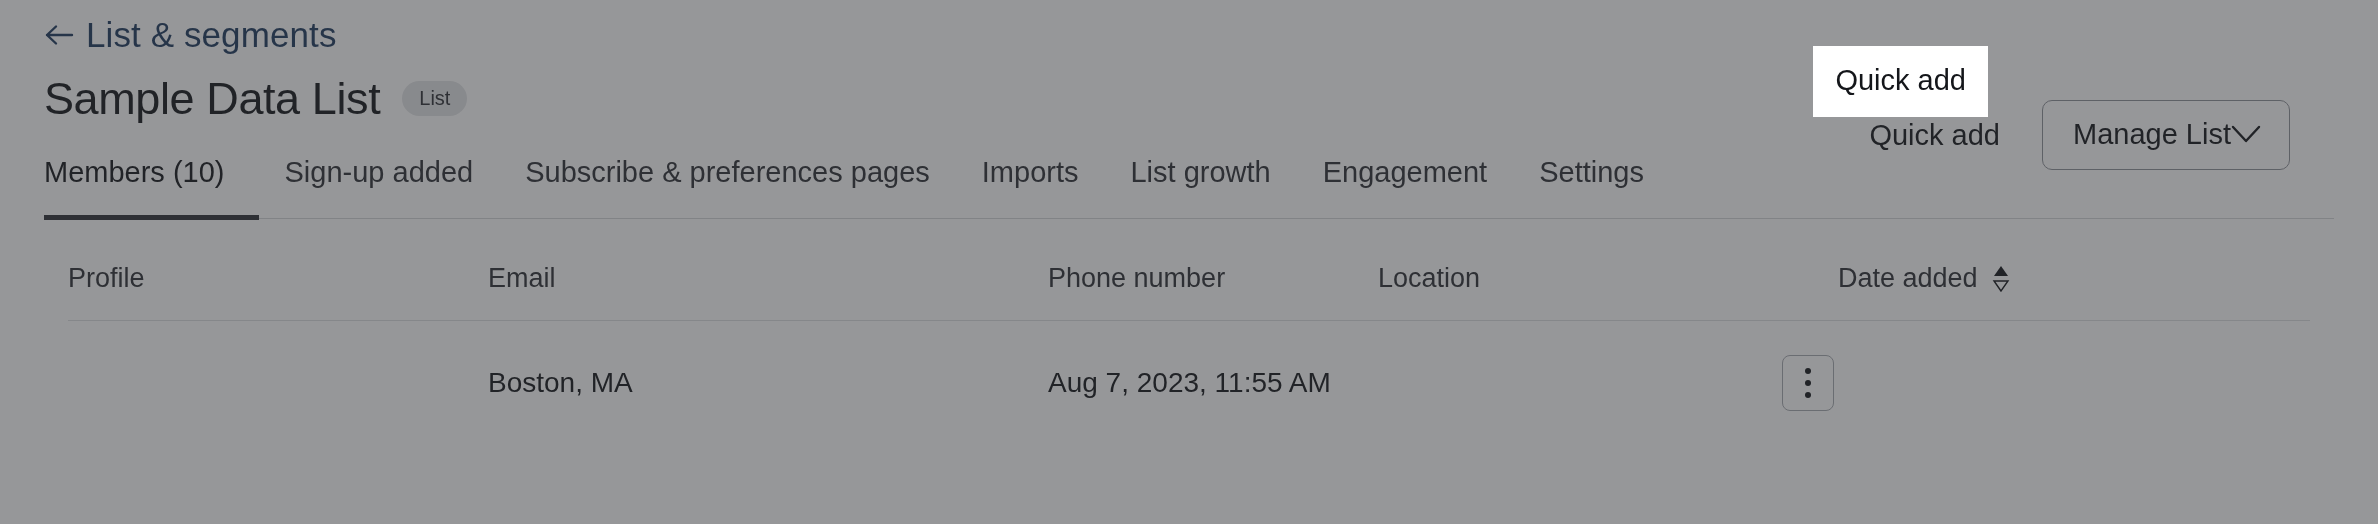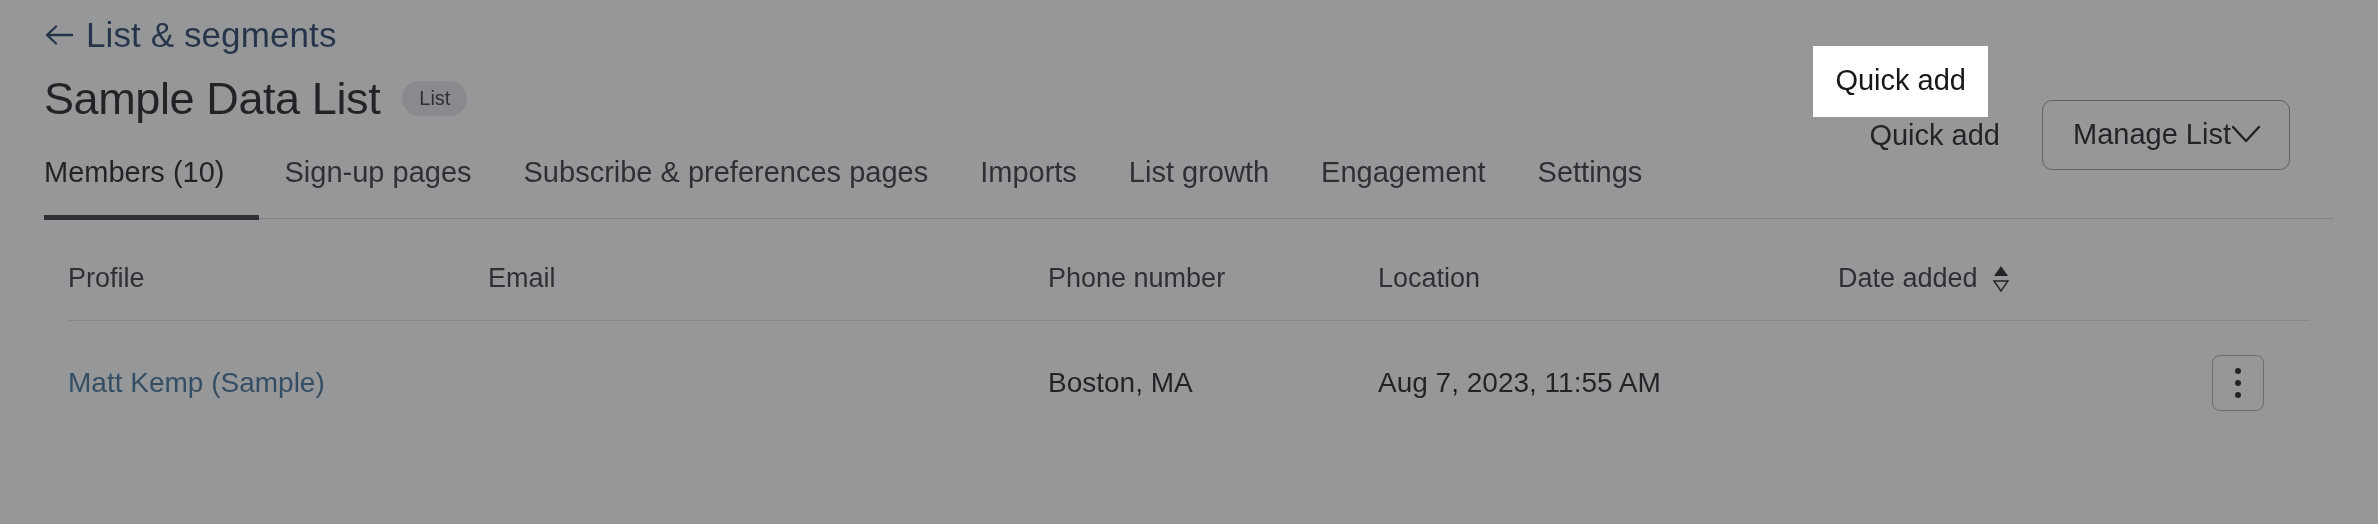--- a/index.html
+++ b/index.html
@@ -244,21 +244,21 @@
             <svg width="30" height="19" viewBox="0 0 30 19" fill="none">
               <path d="M2 2L15 16L28 2" stroke="#14161a" stroke-width="2.4" stroke-linecap="round" stroke-linejoin="round"></path>
             </svg>
           </span>
         </button>
       </div>
     </div>
 
     <nav class="tabs">
       <div class="tab active">Members (10)</div>
-      <div class="tab">Sign-up pages</div>
+      <div class="tab">Sign-up added</div>
       <div class="tab">Subscribe &amp; preferences pages</div>
       <div class="tab">Imports</div>
       <div class="tab">List growth</div>
       <div class="tab">Engagement</div>
       <div class="tab">Settings</div>
     </nav>
 
     <div class="table">
       <div class="row thead">
         <div class="th">Profile</div>
@@ -273,21 +273,20 @@
             </svg>
             <svg width="18" height="12" viewBox="0 0 18 12" fill="none">
               <path d="M9 11L2 1H16L9 11Z" fill="none" stroke="#14161a" stroke-width="1.4"></path>
             </svg>
           </span>
         </div>
         <div class="th"></div>
       </div>
 
       <div class="row tbody-row">
-        <div class="td link">Matt Kemp (Sample)</div>
         <div class="td"></div>
         <div class="td">Boston, MA</div>
         <div class="td">Aug 7, 2023, 11:55 AM</div>
         <div class="kebab-cell">
           <button class="kebab-btn">
             <span class="kebab-dot"></span>
             <span class="kebab-dot"></span>
             <span class="kebab-dot"></span>
           </button>
         </div>

